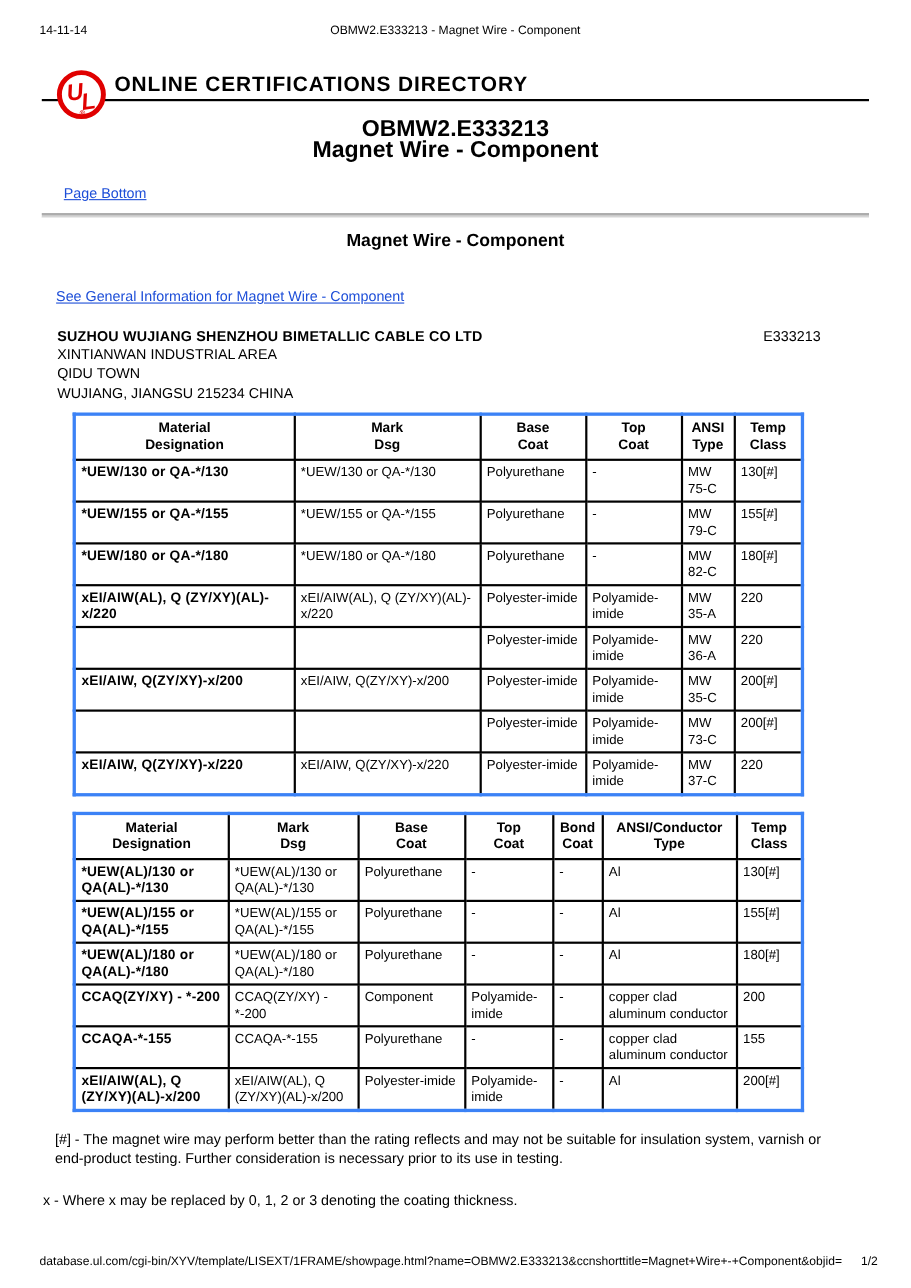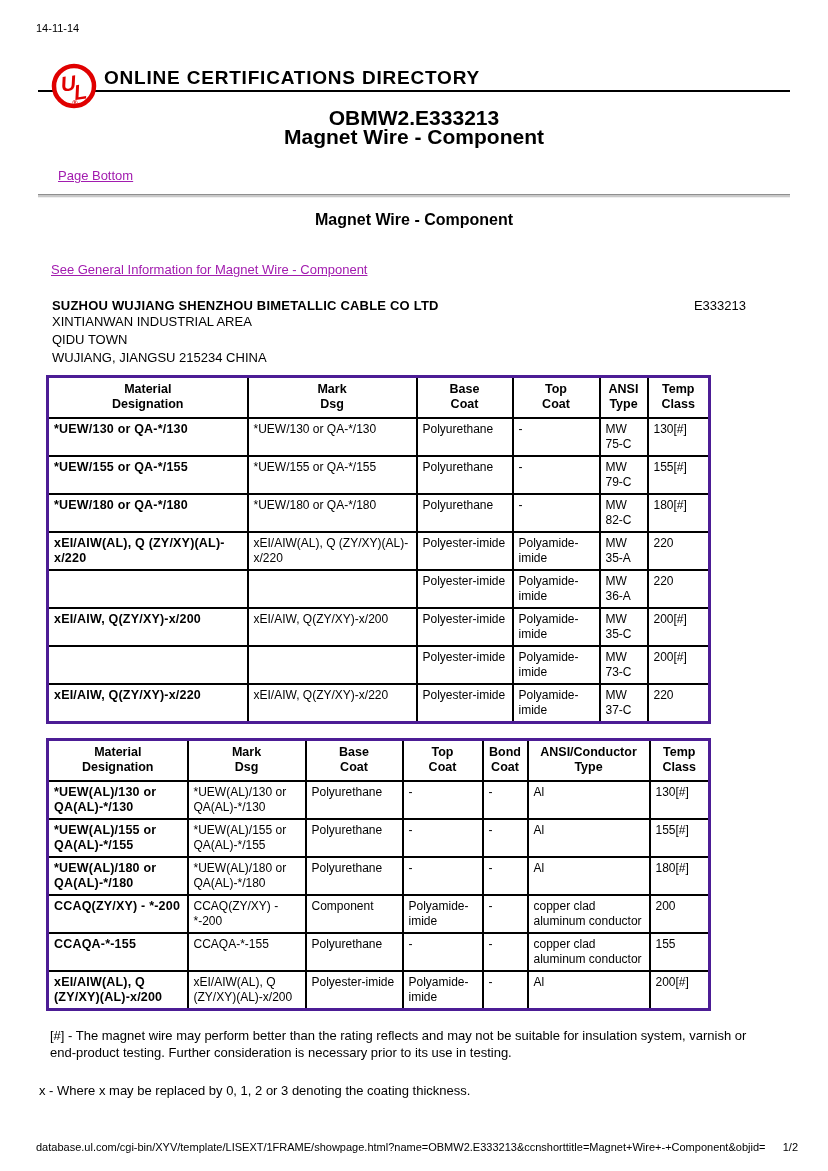--- a/index.html
+++ b/index.html
@@ -22,61 +22,62 @@
   .masthead { position: relative; margin: 22px 38px 0 38px; height: 38px; border-bottom: 2px solid #000; }
   .logo-wrap { position: absolute; left: 12px; top: 8px; width: 48px; height: 48px; z-index: 2; }
   .dir-title {
     position: absolute; left: 66px; bottom: 1px;
     font-weight: bold; font-size: 19px; letter-spacing: 0.8px;
   }
 
   
   .titles { text-align: center; margin-top: 16px; font-weight: bold; font-size: 21px; line-height: 19px; }
 
-  a { color: #a21caf; cursor: pointer; }
+  a { color: #1d4ed8; cursor: pointer; }
 
   .page-bottom-row { margin: 22px 38px 0 38px; padding-left: 20px; }
 
   .rule {
     margin: 11px 38px 0 38px; height: 4px;
     background: #c9c9c9; border-top: 1px solid #8f8f8f; border-bottom: 1px solid #efefef;
   }
 
   .section-heading { text-align: center; font-weight: bold; font-size: 16px; margin-top: 13px; }
 
   .general-info-row { margin: 33px 38px 0 38px; padding-left: 13px; }
 
   .company-block { margin: 21px 38px 0 52px; width: 694px; }
   .company-row { display: flex; justify-content: space-between; align-items: baseline; }
   .company-name { font-weight: bold; letter-spacing: 0.2px; }
   .addr-line { line-height: 18px; }
   .addr-line:first-of-type { margin-top: 5px; }
 
   
-  table { border-collapse: collapse; table-layout: fixed; margin: 8px 0 0 46px; border: 3px solid #4c1d95; }
+  table { border-collapse: collapse; table-layout: fixed; margin: 8px 0 0 66px; border: 3px solid #3b82f6; }
   th, td { border: 2px solid #000; padding: 3px 5px; vertical-align: top; line-height: 15px; }
   th { font-size: 12.5px; text-align: center; white-space: pre-line; font-weight: bold; padding-top: 4px; padding-bottom: 5px; }
   td { font-size: 12px; text-align: left; height: 38px; word-wrap: break-word; }
   td:first-child { font-weight: bold; font-size: 12.5px; letter-spacing: 0.2px; }
   .tbl2 { margin-top: 14px; }
 
   .footnote { margin: 16px 40px 0 50px; max-width: 716px; line-height: 17px; }
   .footnote + .footnote { margin-top: 21px; margin-left: 39px; }
 
   .pagefooter {
     position: absolute; left: 36px; right: 30px; bottom: 18px;
     display: flex; justify-content: space-between; font-size: 11px;
   }
   .footer-url { max-width: 730px; white-space: nowrap; overflow: hidden; }
 </style>
 </head>
 <body>
 
 <div class="topbar">
   <span class="print-date">14-11-14</span>
+  <span class="doc-title">OBMW2.E333213 - Magnet Wire - Component</span>
 </div>
 
 <div class="masthead">
   <span class="logo-wrap">
     <svg width="48" height="48" viewBox="0 0 48 48">
       <circle cx="24" cy="24" r="20" fill="#ffffff" stroke="#e00000" stroke-width="4.5"></circle>
       <g transform="rotate(-8 24 24)" fill="#e00000" font-family="Liberation Sans, DejaVu Sans, sans-serif" font-weight="bold" font-style="italic">
         <text x="11" y="28" font-size="21">U</text>
         <text x="23" y="38" font-size="21">L</text>
         <text x="20" y="43" font-size="7" font-style="normal">®</text>

